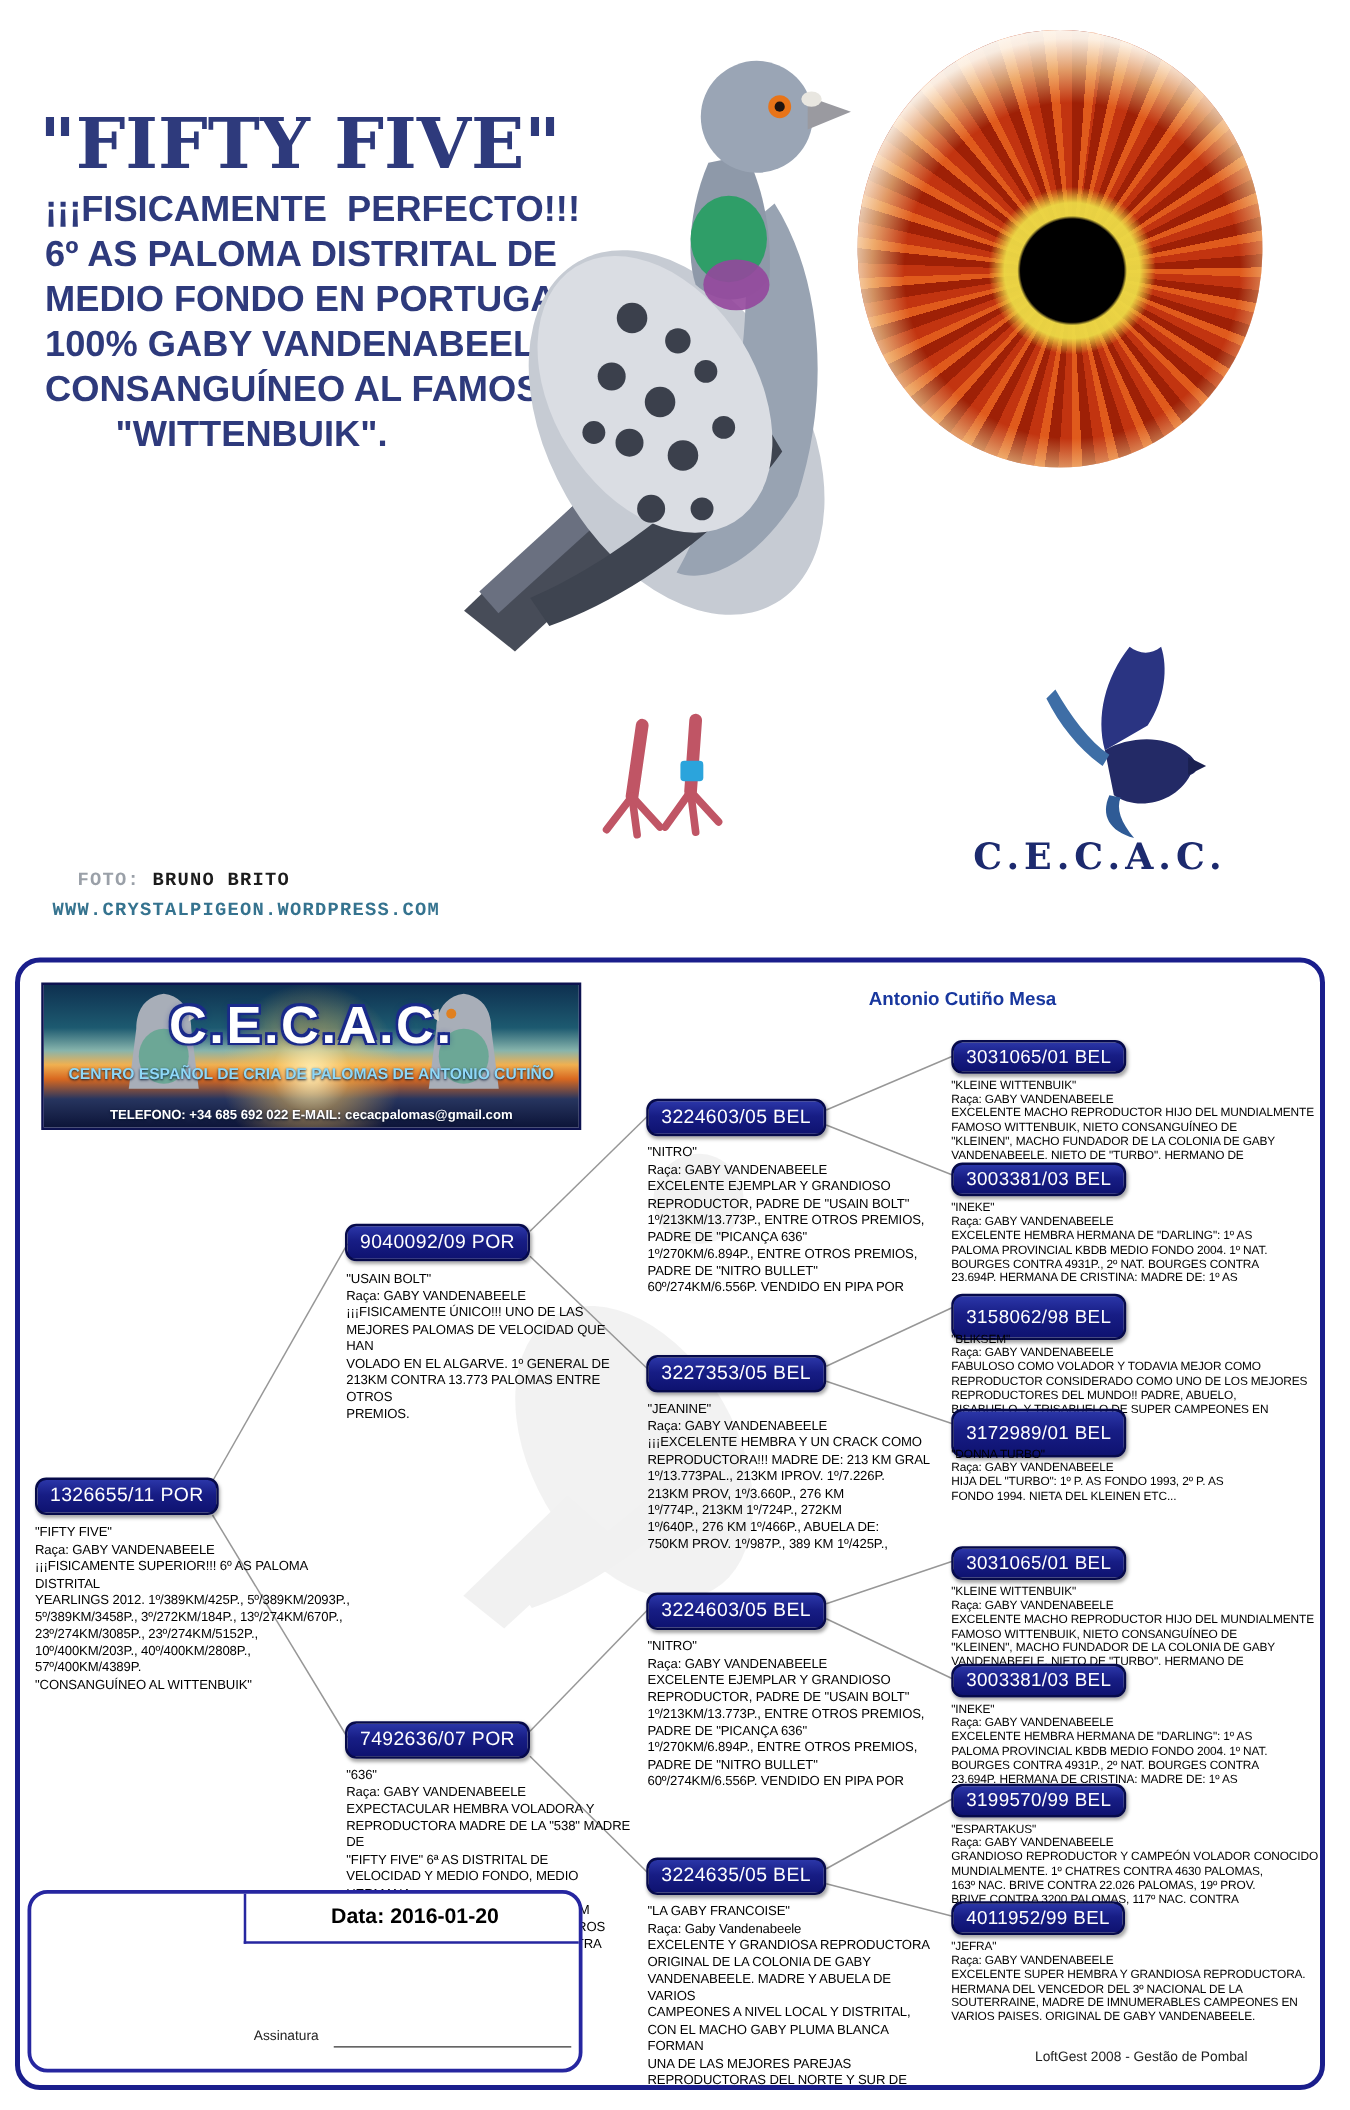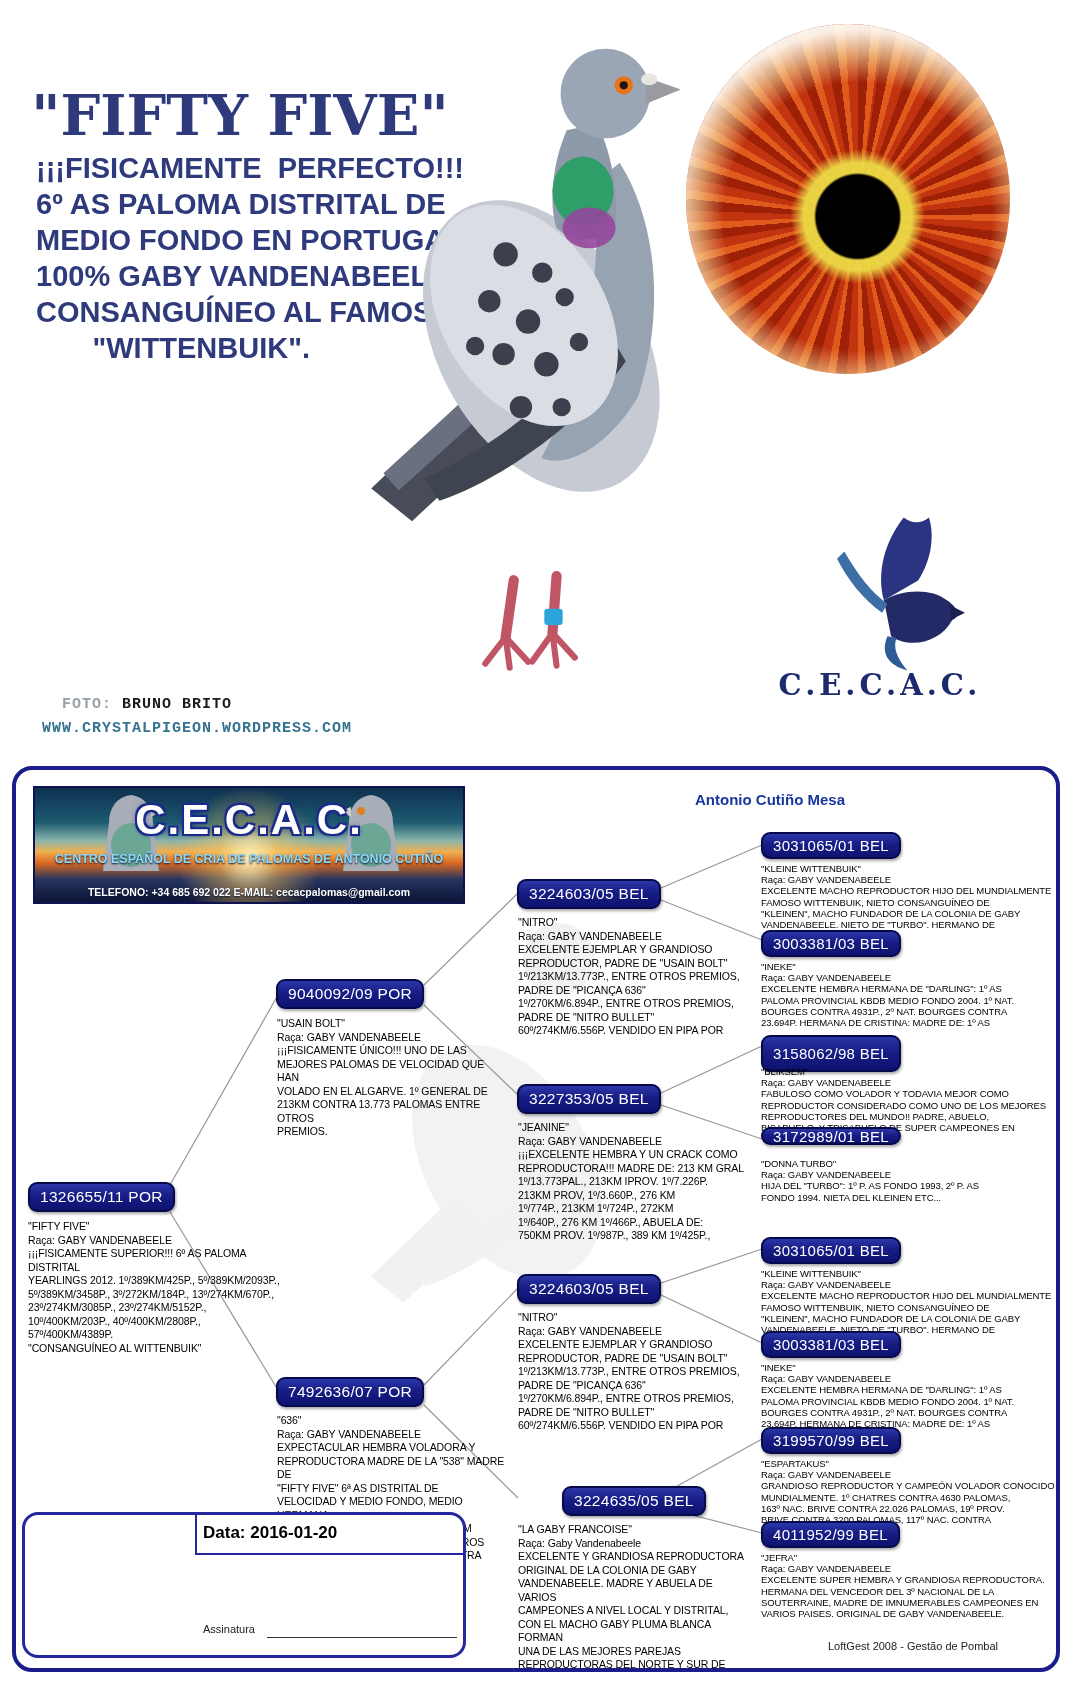--- a/index.html
+++ b/index.html
@@ -75,21 +75,21 @@
   .lines-svg{position:absolute;left:0;top:0;width:1080px;height:1688px;pointer-events:none;}
   .watermark{position:absolute;left:300px;top:892px;width:390px;height:540px;opacity:.07;filter:grayscale(1);}
 
   
   .databox{position:absolute;left:22px;top:1512px;width:444px;height:146px;box-sizing:border-box;
       border:3px solid #2626a0;border-radius:16px;background:#fff;}
   .pedigree-script{position:absolute;left:24px;top:52px;font-family:"DejaVu Serif",serif;
       font-style:italic;font-weight:bold;font-size:46px;color:#4a58b0;}
   .databox .vline{position:absolute;left:170px;top:0;width:2px;height:40px;background:#2626a0;}
   .databox .hline{position:absolute;left:170px;top:38px;right:0;height:2px;background:#2626a0;}
-  .data-row{position:absolute;left:178px;top:8px;width:258px;
+  .data-row{position:absolute;left:178px;top:8px;width:258px;text-align:center;
       font-weight:bold;font-size:17px;color:#000;}
   .sig-lbl{position:absolute;left:178px;top:108px;font-size:11px;color:#222;}
   .sig-line{position:absolute;left:242px;top:122px;width:190px;border-bottom:1.5px solid #333;}
 
   .software{position:absolute;left:828px;top:1640px;font-size:11px;color:#1c1c1c;}
 </style>
 </head>
 <body>
 
 <div class="page">
@@ -269,21 +269,21 @@
   <div class="desc" style="left:518px;top:1311px;width:230px;">"NITRO"
 Raça: GABY VANDENABEELE
 EXCELENTE EJEMPLAR Y GRANDIOSO
 REPRODUCTOR,  PADRE DE "USAIN BOLT"
 1º/213KM/13.773P., ENTRE OTROS PREMIOS,
 PADRE DE "PICANÇA 636"
 1º/270KM/6.894P., ENTRE OTROS PREMIOS,
 PADRE DE "NITRO BULLET"
 60º/274KM/6.556P. VENDIDO EN PIPA POR</div>
 
-  <div class="idbox" style="left:517px;top:1486px;margin-left:45px;">3224635/05 BEL</div>
+  <div class="idbox" style="left:517px;top:1486px;">3224635/05 BEL</div>
   <div class="desc" style="left:518px;top:1523px;width:230px;">"LA GABY FRANCOISE"
 Raça: Gaby Vandenabeele
 EXCELENTE Y GRANDIOSA REPRODUCTORA
 ORIGINAL DE LA COLONIA DE GABY
 VANDENABEELE. MADRE Y ABUELA DE VARIOS
 CAMPEONES A NIVEL LOCAL Y DISTRITAL,
 CON EL MACHO GABY PLUMA BLANCA FORMAN
 UNA DE LAS MEJORES PAREJAS
 REPRODUCTORAS DEL NORTE Y SUR DE</div>
 
@@ -304,21 +304,21 @@
 23.694P. HERMANA DE CRISTINA: MADRE DE: 1º AS</div>
 
   <div class="idbox" style="left:761px;top:1035px;height:37px;font-size:15px;">3158062/98 BEL</div>
   <div class="desc gg" style="left:761px;top:1066px;width:300px;">"BLIKSEM"
 Raça: GABY VANDENABEELE
 FABULOSO COMO VOLADOR Y TODAVIA MEJOR COMO
 REPRODUCTOR CONSIDERADO COMO UNO DE LOS MEJORES
 REPRODUCTORES DEL MUNDO!! PADRE, ABUELO,
 BISABUELO, Y TRISABUELO DE SUPER CAMPEONES EN</div>
 
-  <div class="idbox" style="left:761px;top:1127px;height:18px;font-size:15px;">3172989/01 BEL</div>
+  <div class="idbox" style="left:761px;top:1127px;height:39px;font-size:15px;">3172989/01 BEL</div>
   <div class="desc gg" style="left:761px;top:1158px;width:300px;">"DONNA TURBO"
 Raça: GABY VANDENABEELE
 HIJA DEL "TURBO": 1º P. AS FONDO 1993, 2º P. AS
 FONDO 1994. NIETA DEL KLEINEN ETC...</div>
 
   <div class="idbox" style="left:761px;top:1237px;height:27px;font-size:15px;">3031065/01 BEL</div>
   <div class="desc gg" style="left:761px;top:1268px;width:300px;">"KLEINE WITTENBUIK"
 Raça: GABY VANDENABEELE
 EXCELENTE MACHO REPRODUCTOR HIJO DEL MUNDIALMENTE
 FAMOSO WITTENBUIK, NIETO CONSANGUÍNEO DE

